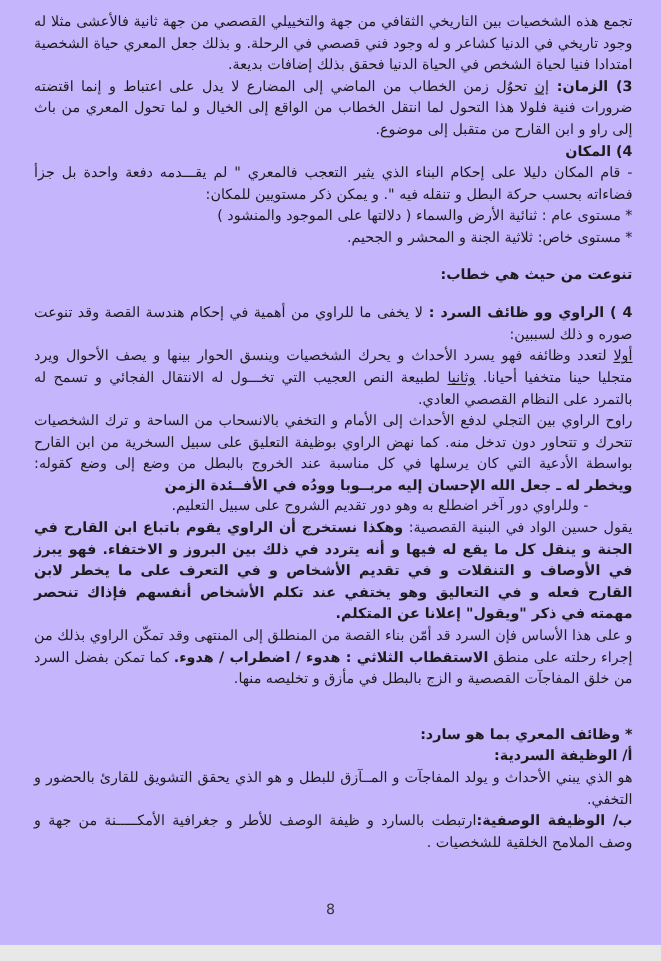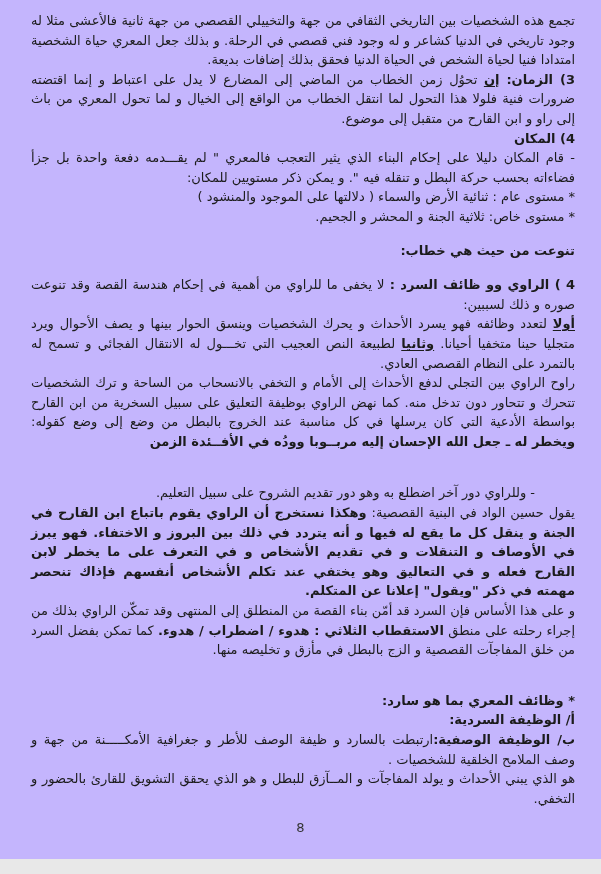--- a/index.html
+++ b/index.html
@@ -20,24 +20,24 @@
     position:absolute;
     top:11px;right:26px;left:31px;
     color:#1c1c1c;
     font-size:13px;
     line-height:19.6px;
     text-align:justify;
     text-align-last:right;
   }
   .para{margin:0;}
   .b{font-weight:bold;}
-  .u{text-decoration:underline;text-underline-offset:2px;font-weight:bold;}
+  .u{text-decoration:underline;text-underline-offset:2px;}
   .heading{margin-top:14px;margin-bottom:15px;}
   .big-gap{margin-top:31px;}
-  .dash-line{padding-right:40px;text-align:center;margin-top:32px;}
+  .dash-line{padding-right:40px;text-align:center;}
   .page-number{
     position:absolute;
     bottom:24px;left:0;right:0;
     text-align:center;
     font-size:13px;
     color:#333;
     direction:ltr;
   }
 </style>
 </head>
@@ -53,17 +53,17 @@
       <p class="para"><span>* مستوى خاص: ثلاثية الجنة و المحشر و الجحيم.</span></p>
       <p class="para heading"><span class="b">تنوعت من حيث هي خطاب:</span></p>
       <p class="para"><span class="b">4 ) الراوي وو ظائف السرد : </span><span>لا يخفى ما للراوي من أهمية في إحكام هندسة القصة وقد تنوعت صوره و ذلك لسببين:</span></p>
       <p class="para"><span class="u">أولا</span><span> لتعدد وظائفه فهو يسرد الأحداث و يحرك الشخصيات وينسق الحوار بينها و يصف الأحوال ويرد متجليا حينا متخفيا أحيانا. </span><span class="u">وثانيا</span><span> لطبيعة النص العجيب التي تخـــول له الانتقال الفجائي و تسمح له بالتمرد على النظام القصصي العادي.</span></p>
       <p class="para"><span>راوح الراوي بين التجلي لدفع الأحداث إلى الأمام و التخفي بالانسحاب من الساحة و ترك الشخصيات تتحرك و تتحاور دون تدخل منه. كما نهض الراوي بوظيفة التعليق على سبيل السخرية من ابن القارح بواسطة الأدعية التي كان يرسلها في كل مناسبة عند الخروج بالبطل من وضع إلى وضع كقوله: </span><span class="b">ويخطر له ـ جعل الله الإحسان إليه مربــوبا وودُه في الأفــئدة الزمن</span></p>
       <p class="para dash-line"><span>- وللراوي دور آخر اضطلع به وهو دور تقديم الشروح على سبيل التعليم.</span></p>
       <p class="para"><span>يقول حسين الواد في البنية القصصية: </span><span class="b">وهكذا نستخرج أن الراوي يقوم باتباع ابن القارح في الجنة و ينقل كل ما يقع له فيها و أنه يتردد في ذلك بين البروز و الاختفاء. فهو يبرز في الأوصاف و التنقلات و في تقديم الأشخاص و في التعرف على ما يخطر لابن القارح فعله و في التعاليق وهو يختفي عند تكلم الأشخاص أنفسهم فإذاك تنحصر مهمته في ذكر "ويقول" إعلانا عن المتكلم.</span></p>
       <p class="para"><span>و على هذا الأساس فإن السرد قد أمّن بناء القصة من المنطلق إلى المنتهى وقد تمكّن الراوي بذلك من إجراء رحلته على منطق </span><span class="b">الاستقطاب الثلاثي : هدوء / اضطراب / هدوء.</span><span> كما تمكن بفضل السرد من خلق المفاجآت القصصية و الزج بالبطل في مأزق و تخليصه منها.</span></p>
       <p class="para big-gap"><span class="b">* وظائف المعري بما هو سارد:</span></p>
       <p class="para"><span class="b">أ/ الوظيفة السردية:</span></p>
+      <p class="para"><span>هو الذي يبني الأحداث و يولد المفاجآت و المــآزق للبطل و هو الذي يحقق التشويق للقارئ بالحضور و التخفي.</span></p>
       <p class="para"><span class="b">ب/ الوظيفة الوصفية:</span><span>ارتبطت بالسارد و ظيفة الوصف للأطر و جغرافية الأمكـــــنة من جهة و وصف الملامح الخلقية للشخصيات .</span></p>
-      <p class="para"><span>هو الذي يبني الأحداث و يولد المفاجآت و المــآزق للبطل و هو الذي يحقق التشويق للقارئ بالحضور و التخفي.</span></p>
     </div>
   <div class="page-number">8</div>
 </div>
 
 </body></html>

